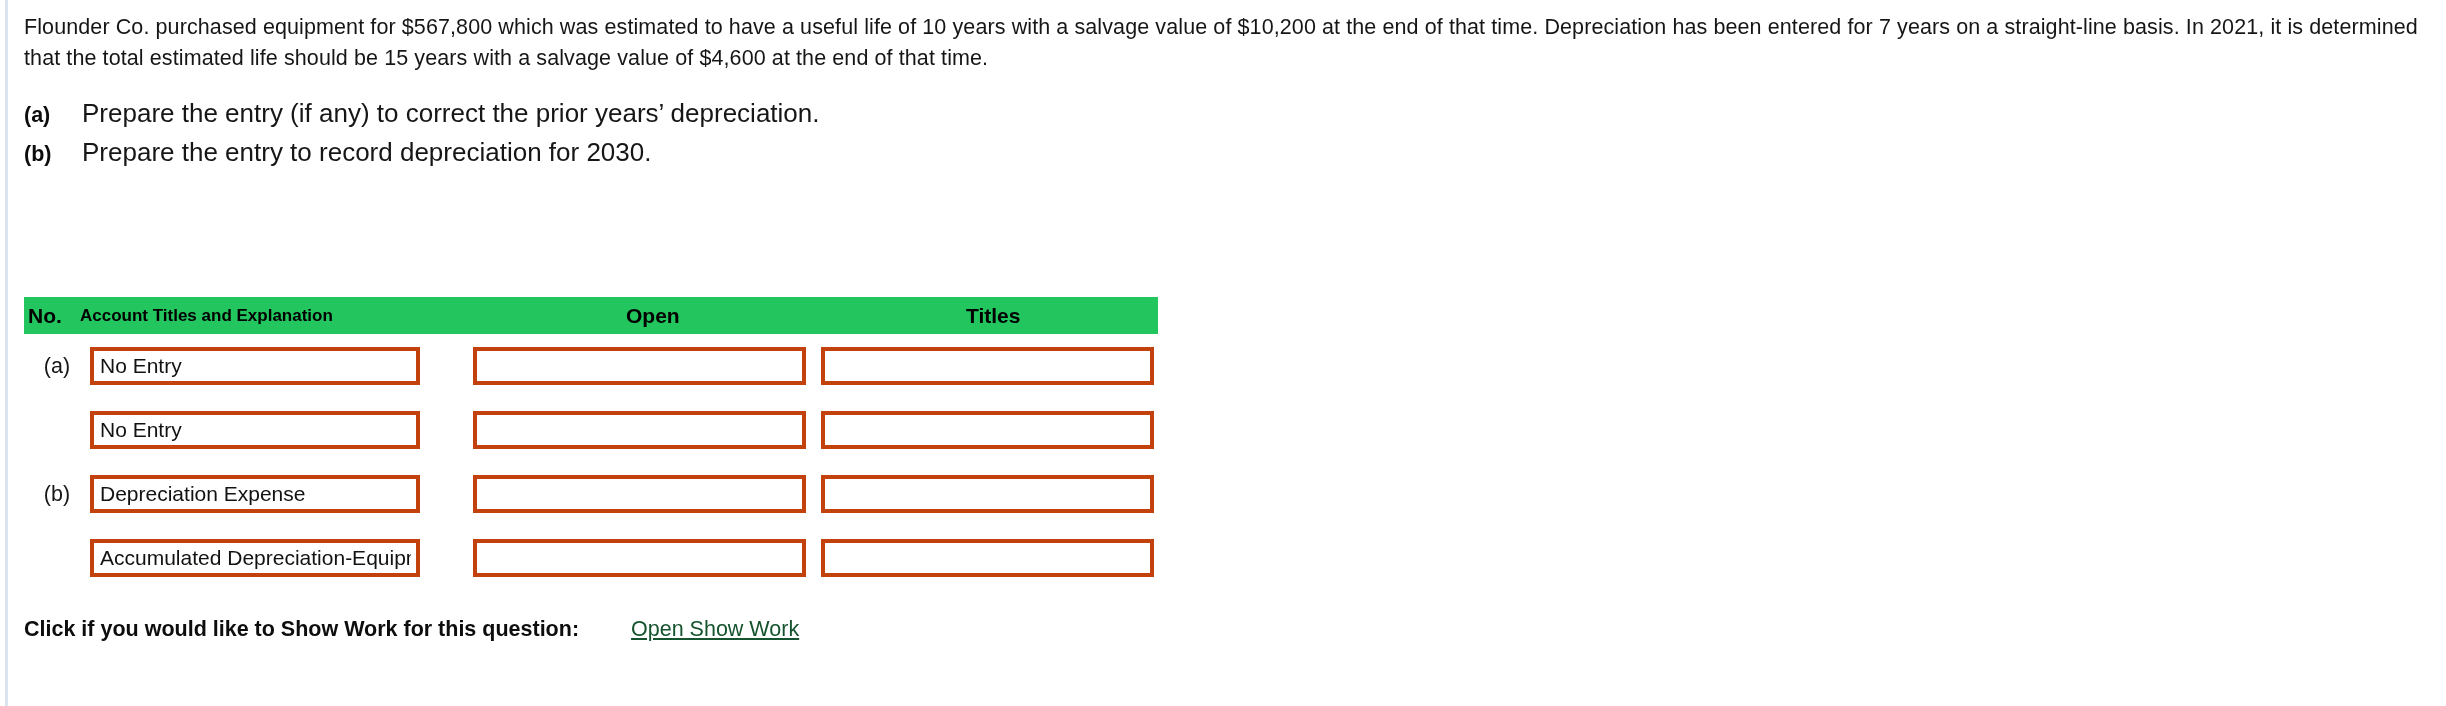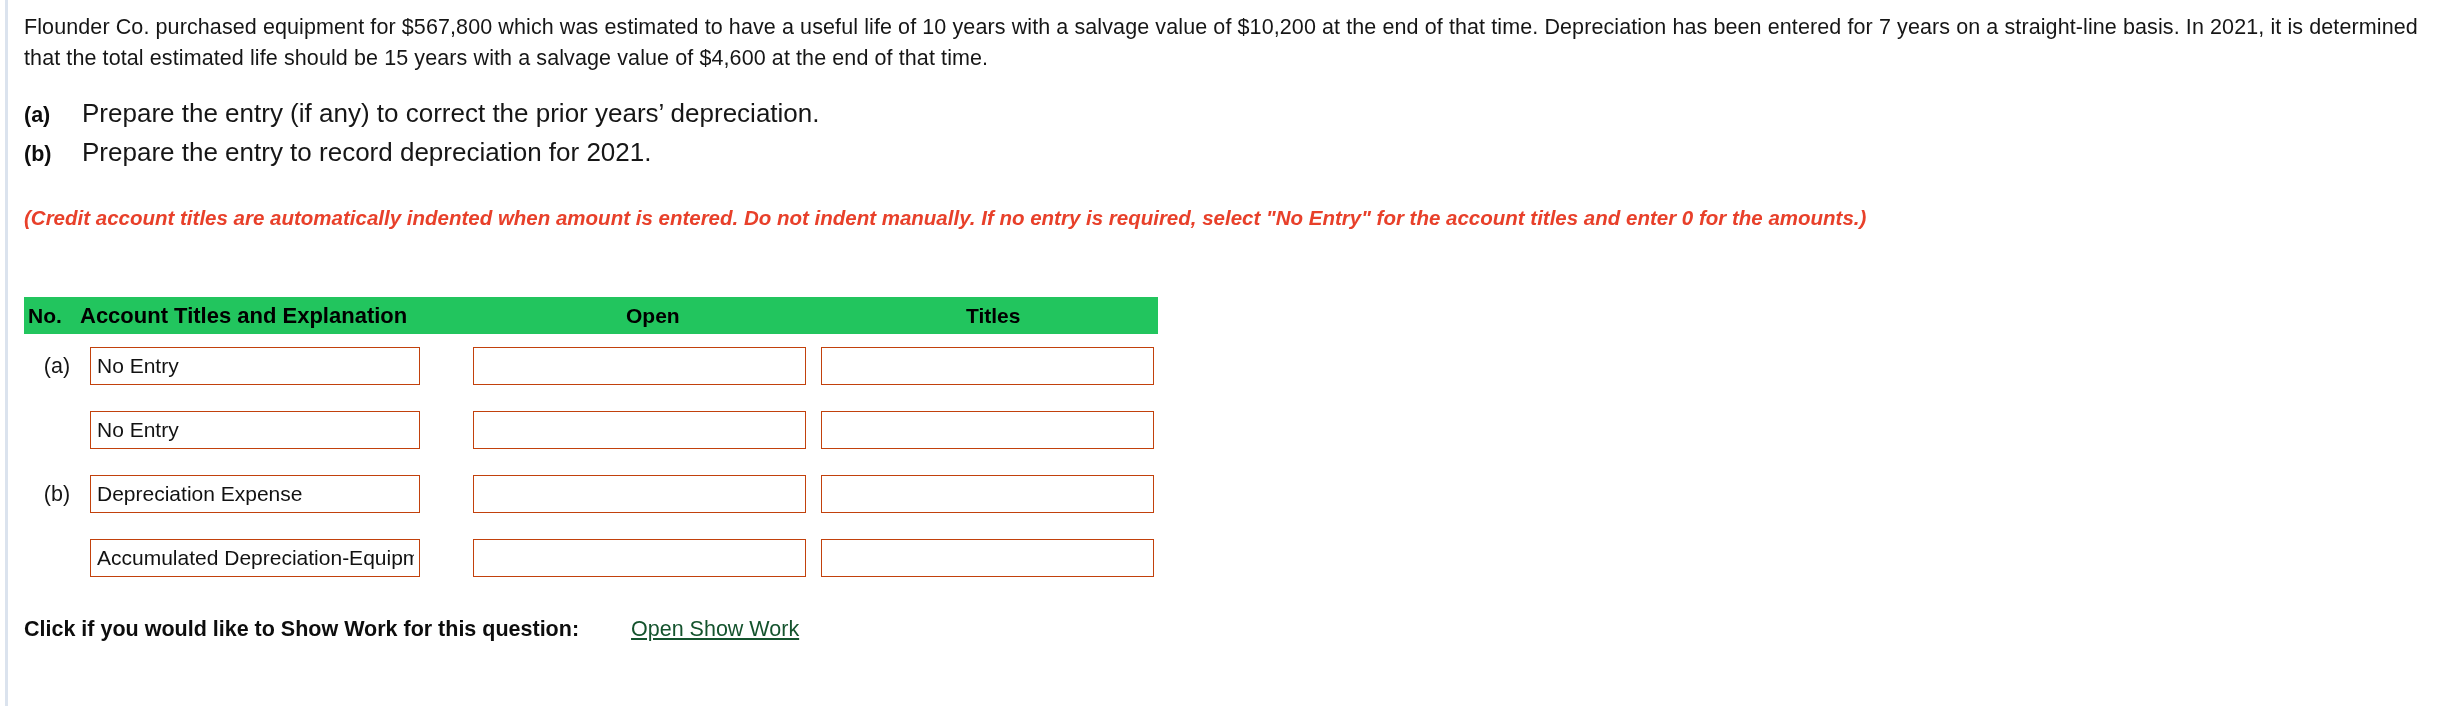--- a/index.html
+++ b/index.html
@@ -97,21 +97,21 @@
     width: 56px;
     flex: 0 0 56px;
     font-weight: bold;
     font-size: 21px;
     padding-left: 4px;
   }
   .jt-header .h-acct {
     width: 522px;
     flex: 0 0 522px;
     font-weight: bold;
-    font-size: 22px;
+    font-size: 17px;
   }
   .jt-header .h-debit {
     width: 340px;
     flex: 0 0 340px;
     font-weight: bold;
     font-size: 21px;
     padding-left: 24px;
   }
   .jt-header .h-credit {
     width: 216px;
@@ -134,21 +134,21 @@
   }
   .cell-acct { width: 330px; flex: 0 0 330px; }
   .cell-gap-1 { width: 53px; flex: 0 0 53px; }
   .cell-debit { width: 333px; flex: 0 0 333px; }
   .cell-gap-2 { width: 15px; flex: 0 0 15px; }
   .cell-credit { width: 333px; flex: 0 0 333px; }
 
   input.field {
     width: 100%;
     height: 38px;
-    border: 1px solid #c2410c;
+    border: 4px solid #c2410c;
     background: #ffffff;
     font-family: "Liberation Sans", sans-serif;
     font-size: 21px;
     color: #121212;
     padding: 0 5px 0 6px;
     border-radius: 0;
     outline: none;
   }
   input.field::placeholder { color: #9a9a9a; }
 
@@ -183,25 +183,24 @@
 
   <div class="problem-text">Flounder Co. purchased equipment for $567,800 which was estimated to have a useful life of 10 years with a salvage value of $10,200 at the end of that time. Depreciation has been entered for 7 years on a straight-line basis. In 2021, it is determined that the total estimated life should be 15 years with a salvage value of $4,600 at the end of that time.</div>
 
   <div class="req-list">
     <div class="req-row">
       <span class="req-letter">(a)</span>
       <span class="req-text">Prepare the entry (if any) to correct the prior years’ depreciation.</span>
     </div>
     <div class="req-row">
       <span class="req-letter">(b)</span>
-      <span class="req-text">Prepare the entry to record depreciation for 2021.</span>
+      <span class="req-text">Prepare the entry to record depreciation for 2030.</span>
     </div>
   </div>
 
-  <div class="red-note">(Credit account titles are automatically indented when amount is entered. Do not indent manually. If no entry is required, select "No Entry" for the account titles and enter 0 for the amounts.)</div>
 
   <div id="journal">
 
     <div class="jt-header">
       <div class="h-no">No.</div>
       <div class="h-acct">Account Titles and Explanation</div>
       <div class="h-debit">Open</div>
       <div class="h-credit">Titles</div>
     </div>
 

